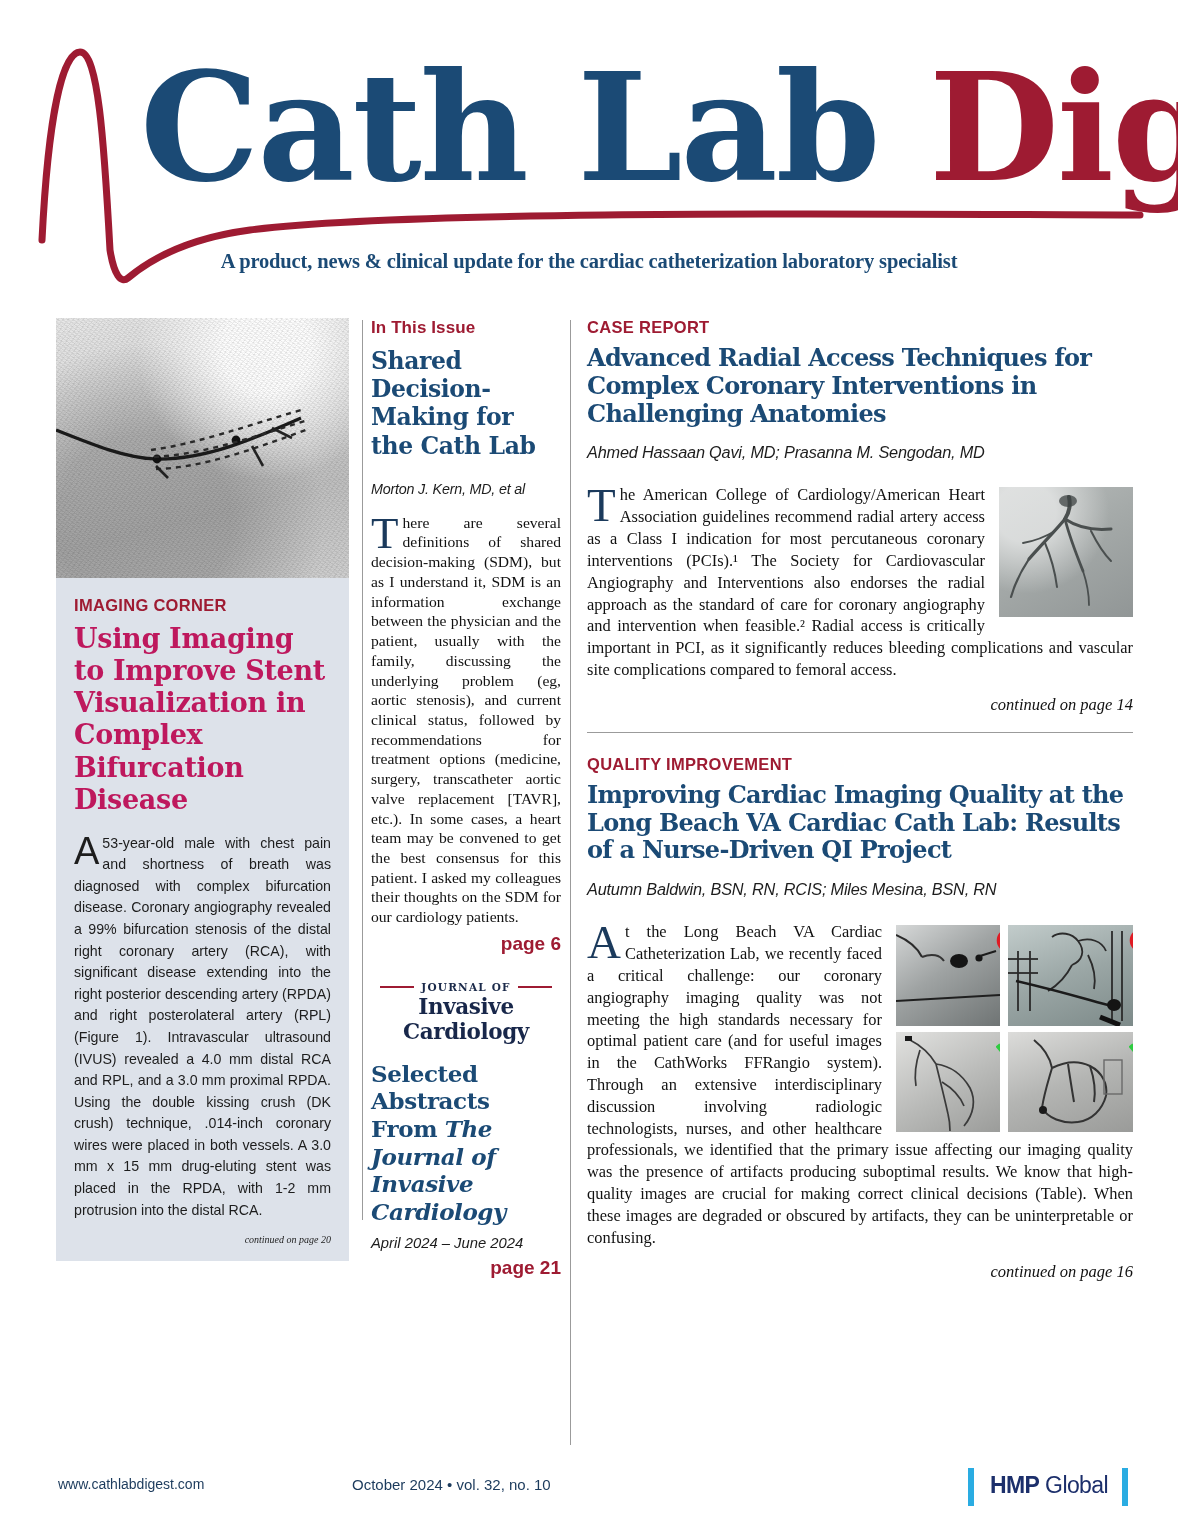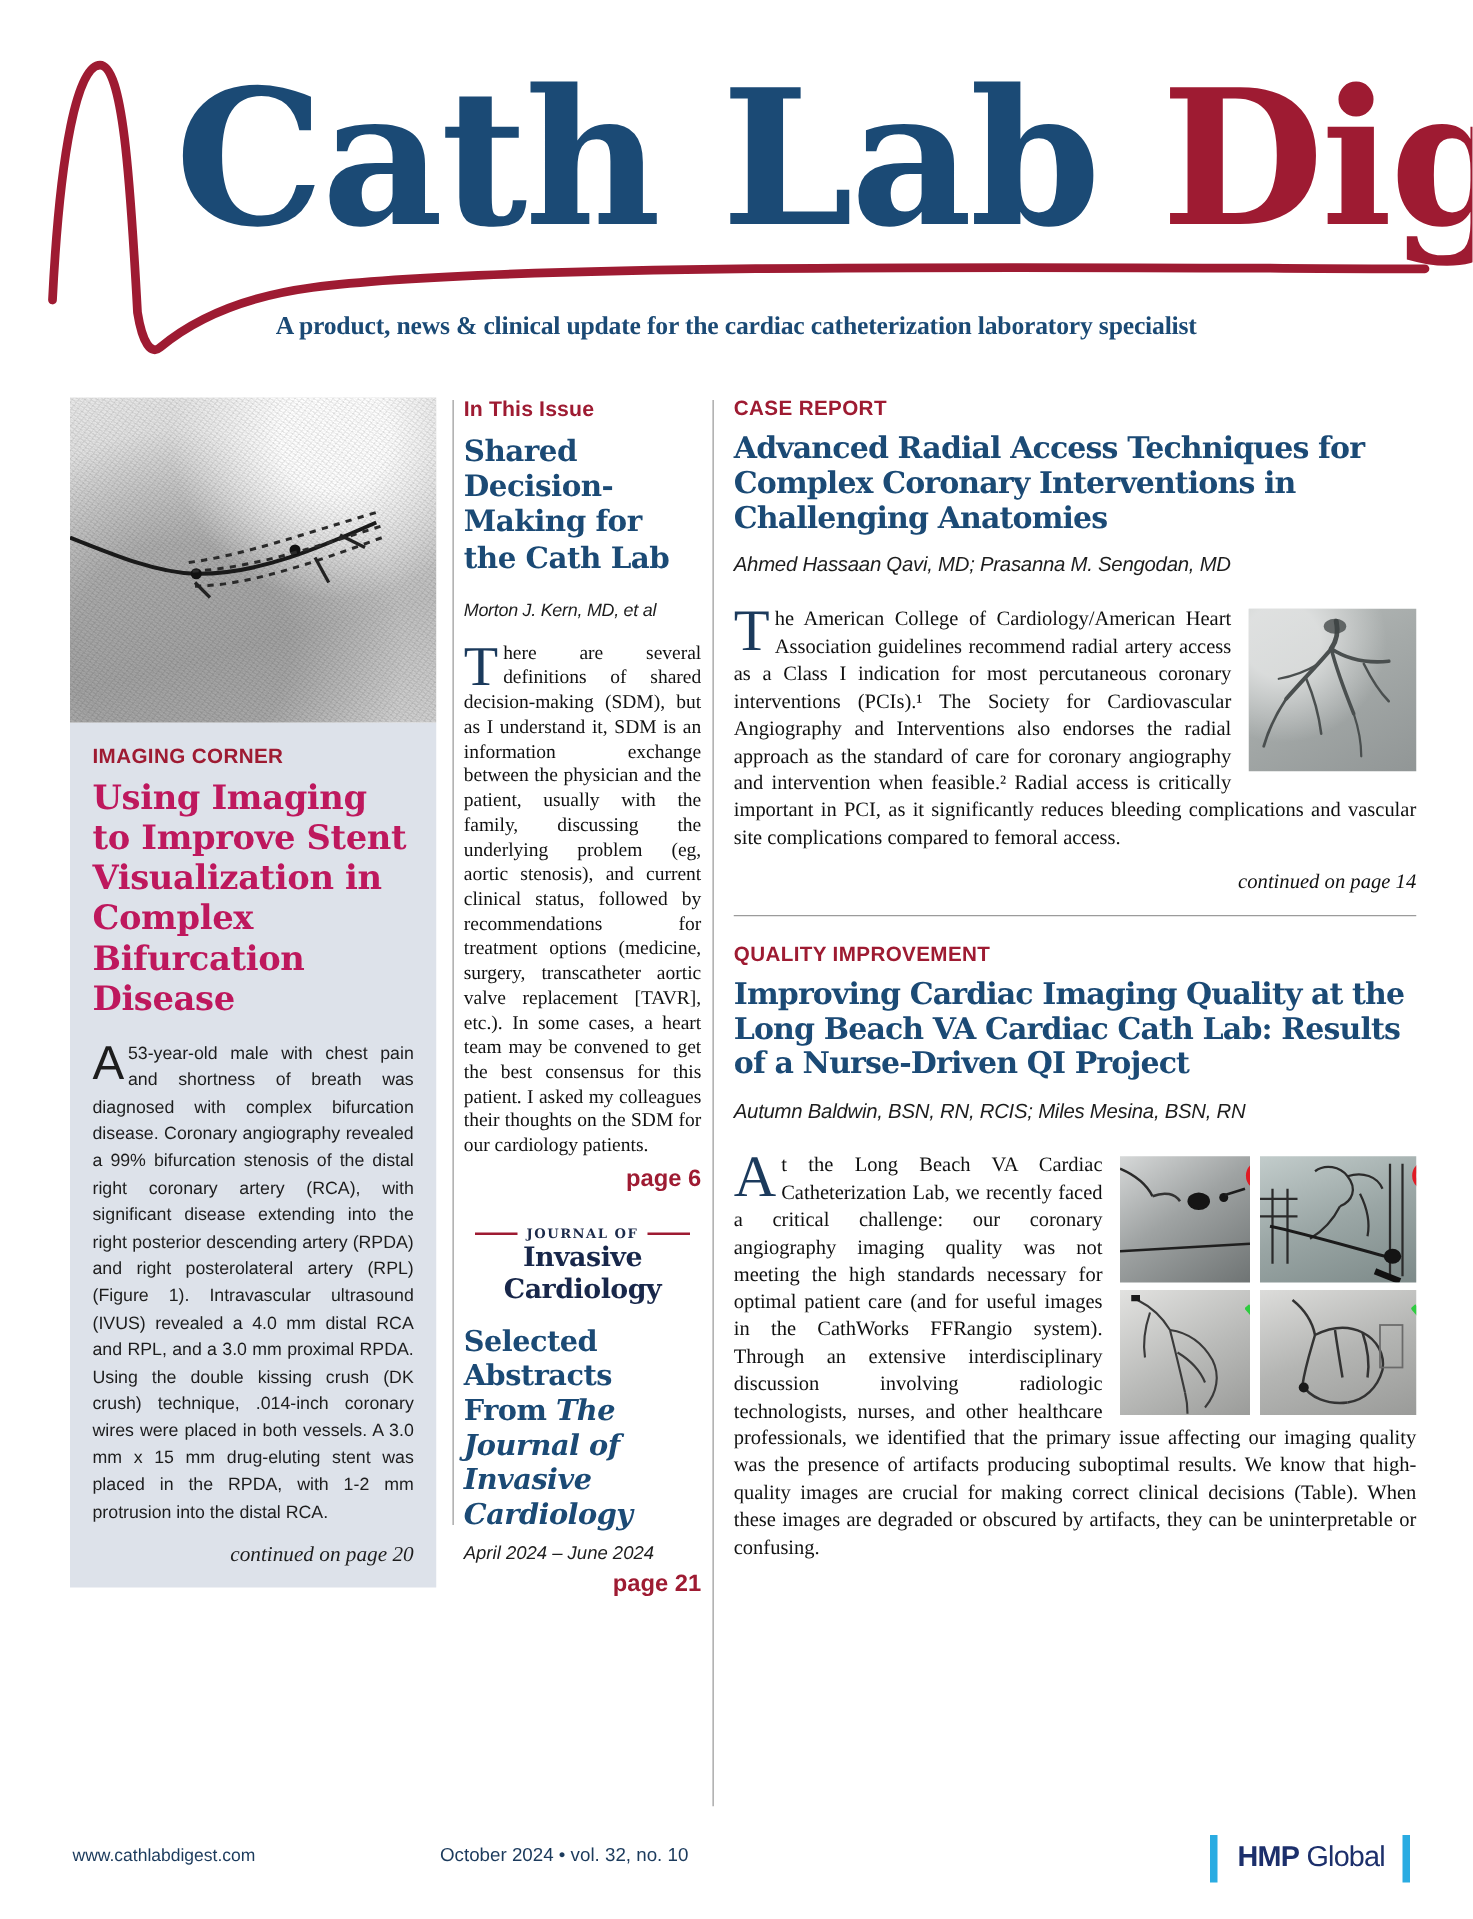--- a/index.html
+++ b/index.html
@@ -72,21 +72,21 @@
     font-size:14.2px; line-height:1.52; color:#1d1d1d;
     text-align:justify; text-justify:inter-word;
   }
   .left-body .dropcap {
     float:left; font-family:"Liberation Sans", sans-serif;
     font-size:38px; line-height:.85; font-weight:400;
     padding:2px 3px 0 0; color:#1d1d1d;
   }
   .contd {
     margin-top:13px; text-align:right; font-style:italic;
-    font-family:"Liberation Serif", serif; font-size:17px; color:#1d1d1d;
+    font-family:"Liberation Serif", serif; font-size:10px; color:#1d1d1d;
   }
 
   
   .vrule { position:absolute; width:1px; background:#9b9b9b; }
 
   
   .col-mid { position:absolute; left:371px; top:0; width:190px; }
   .mid-kicker {
     font-family:"Liberation Sans", sans-serif;
     font-weight:700; font-size:17px; color:#9e1b32; letter-spacing:.1px;
@@ -404,20 +404,21 @@
               <span class="badge">
                 <svg width="26" height="24" viewBox="0 0 26 24">
                     <polyline points="3,12 9,19 23,2" fill="none" stroke="#2ecc40" stroke-width="5" stroke-linecap="square"></polyline>
                   </svg>
               </span>
             </div>
 
           </div>
           <span class="dropcap3">A</span><span>t the Long Beach VA Cardiac Catheterization Lab, we recently faced a critical challenge: our coronary angiography imaging quality was not meeting the high standards necessary for optimal patient care (and for useful images in the CathWorks FFRangio system). Through an extensive interdisciplinary discussion involving radiologic technologists, nurses, and other healthcare professionals, we identified that the primary issue affecting our imaging quality was the presence of artifacts producing suboptimal results. We know that high-quality images are crucial for making correct clinical decisions (Table). When these images are degraded or obscured by artifacts, they can be uninterpretable or confusing.</span>
         </div>
+        <div class="r-contd">continued on page 16</div>
       </div>
 
     </div>
   </div>
 
   <div class="footer">
     <div class="f-url">www.cathlabdigest.com</div>
     <div class="f-issue">October 2024 • vol. 32, no. 10</div>
     <div class="f-logo">
       <span class="tick l"></span>

